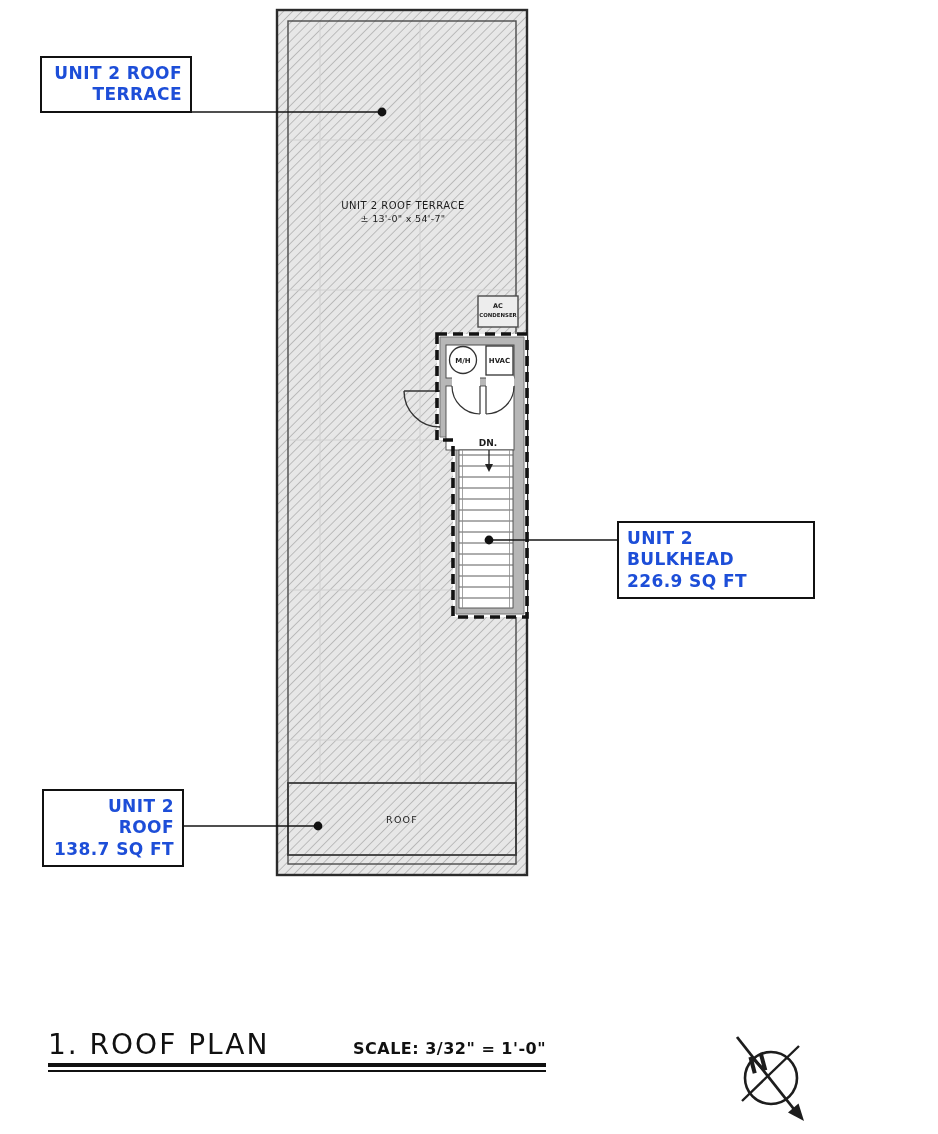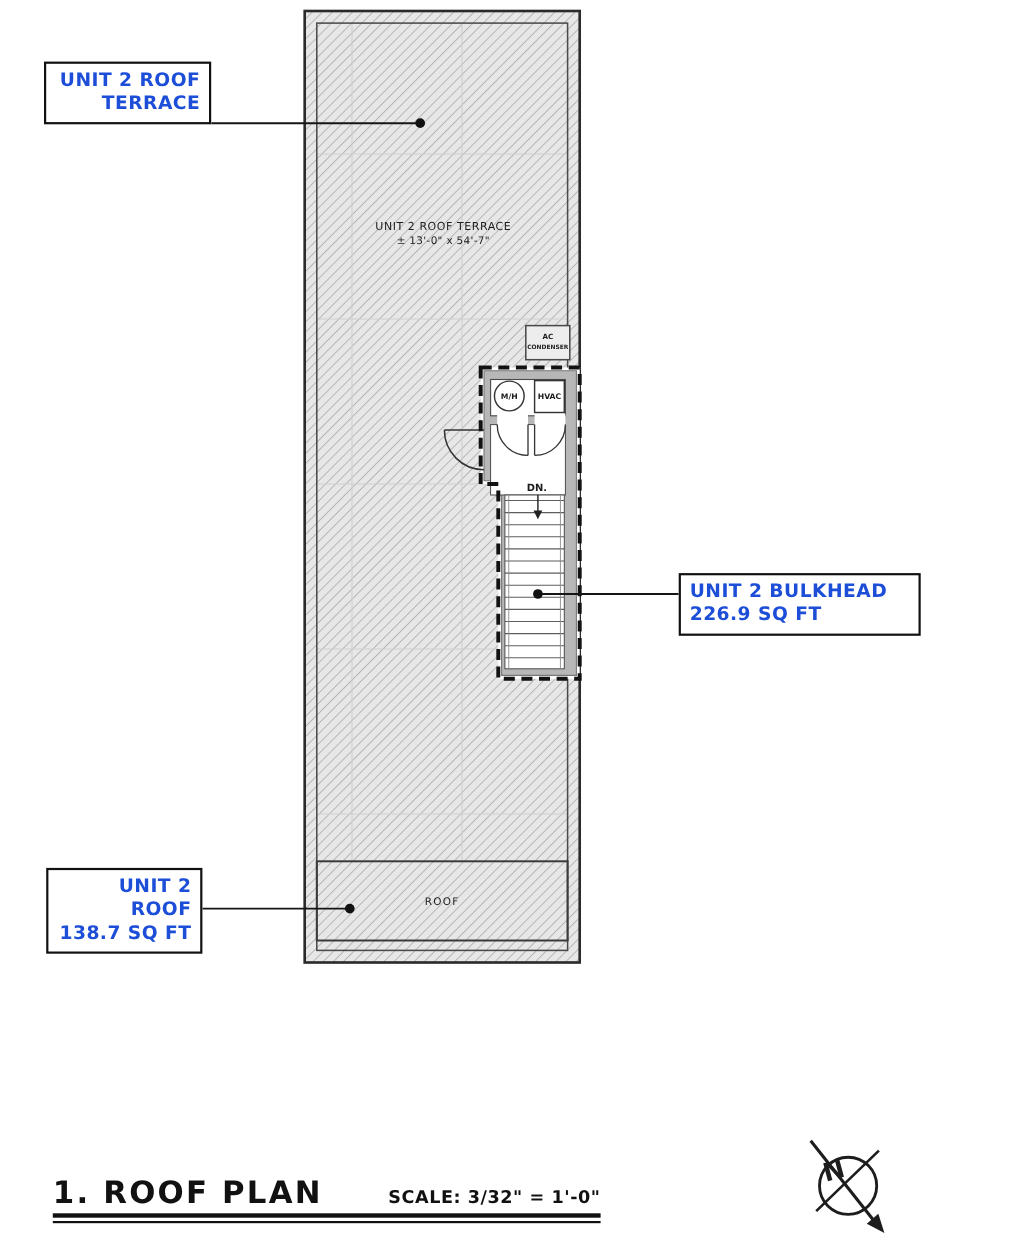--- a/index.html
+++ b/index.html
@@ -10,21 +10,21 @@
   svg{position:absolute;left:0;top:0;}
   .callout{
     position:absolute;background:#fff;border:2.5px solid #111;
     font-weight:bold;font-size:17px;line-height:1.25;letter-spacing:.4px;
     padding:5px 8px;box-sizing:border-box;color:#1d4ed8;
   }
   .callout.right{text-align:right;}
   .callout.left{text-align:left;}
   .titleblock{position:absolute;left:48px;top:1028px;width:498px;}
   .titlerow{display:flex;justify-content:space-between;align-items:flex-end;}
-  .plan-title{font-size:28px;font-weight:bold;letter-spacing:2px;white-space:nowrap;margin-top:40px;}
+  .plan-title{font-size:28px;font-weight:normal;letter-spacing:2px;white-space:nowrap;}
   .plan-scale{font-size:16px;font-weight:bold;letter-spacing:.5px;white-space:nowrap;padding-bottom:3px;}
   .bar-thick{margin-top:2px;height:4px;background:#111;}
   .bar-thin{margin-top:3px;height:1.5px;background:#111;}
 </style>
 </head>
 <body>
 
 <div class="sheet">
 
   <svg width="938" height="1134" viewBox="0 0 938 1134">
@@ -140,21 +140,21 @@
       <line x1="742" y1="1101" x2="799" y2="1046" stroke="#1d1d1d" stroke-width="2.4"></line>
       <text x="758" y="1072" text-anchor="middle" font-size="23" font-weight="bold" fill="#1d1d1d" transform="rotate(-15 758 1064)">N</text>
     </g>
   </svg>
 
   <div class="callout right" style="left:40px;top:56px;width:152px;">
     <div>UNIT 2 ROOF</div>
     <div>TERRACE</div>
   </div>
 
-  <div class="callout left" style="left:617px;top:521px;width:220px;">
+  <div class="callout left" style="left:617px;top:521px;width:198px;">
     <div>UNIT 2 BULKHEAD</div>
     <div>226.9 SQ FT</div>
   </div>
 
   <div class="callout right" style="left:42px;top:789px;width:142px;">
     <div>UNIT 2 ROOF</div>
     <div>138.7 SQ FT</div>
   </div>
 
   <div class="titleblock">

